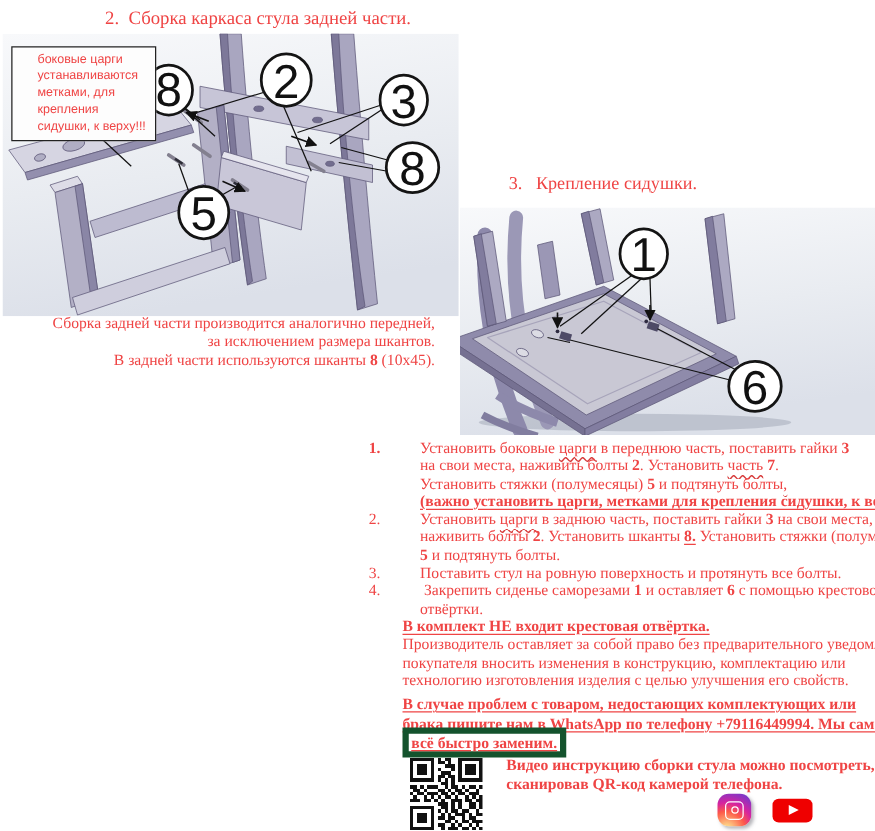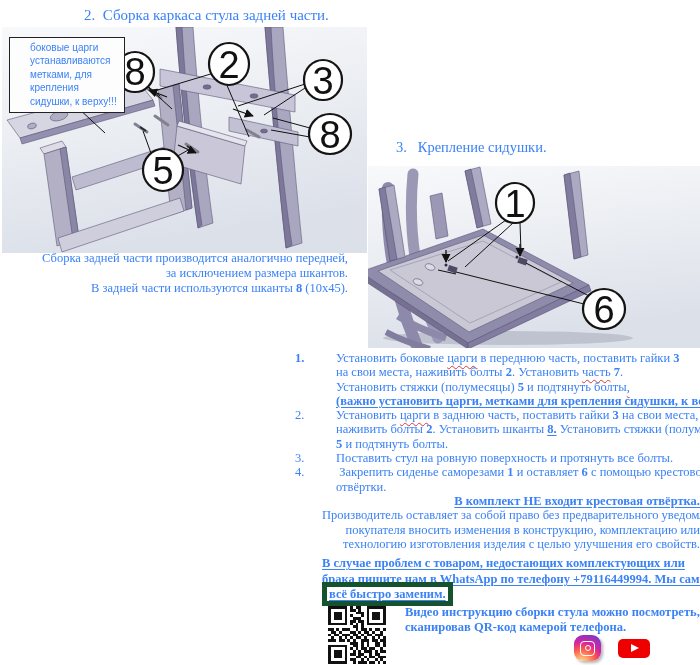--- a/index.html
+++ b/index.html
@@ -1,32 +1,32 @@
 <!DOCTYPE html>
 <html><head>
 <meta charset="utf-8">
 <style>
   html,body{margin:0;padding:0;background:#fff;}
   #canvas{position:relative;width:700px;height:665px;background:#ffffff;overflow:hidden;
-          font-family:"Liberation Serif",serif;color:#3b82f6;}
+          font-family:"Liberation Serif",serif;color:#ef4444;}
   .abs{position:absolute;}
   .h1{font-size:15px;white-space:pre;}
   .h2{font-size:14.5px;white-space:pre;}
   .tline{white-space:pre;}
   .b{font-weight:bold;}
   .u{text-decoration:underline;text-underline-offset:2px;}
   .b.u{text-decoration:underline;text-decoration-thickness:1.3px;}
   .sq{text-decoration:underline wavy #d73a3a;text-decoration-thickness:1px;text-underline-offset:2.5px;}
   .boxed{border:5px solid #14532d;padding:0 2px;}
   #caption{left:0;top:251px;width:348px;text-align:right;font-size:12.5px;line-height:15px;}
   #steps{left:293px;top:351px;width:407px;font-size:12.5px;line-height:14.3px;}
   .step{position:relative;}
   .step-num{position:absolute;left:2px;top:0;}
   .step-body{margin-left:43px;}
-  .cont-lines{margin-left:29px;text-align:right;}
+  .cont-lines{margin-left:29px;}
   #contact{left:322px;top:556px;width:378px;font-size:12.5px;line-height:15.5px;}
   #qr-text{left:405px;top:605px;font-size:12.5px;line-height:14.5px;}
   #note-box{left:9px;top:37px;width:90px;border:1.5px solid #222;background:#fdfdfd;
             padding:3px 4px 4px 20px;font-family:Liberation Sans, sans-serif;
             font-size:10px;line-height:13.4px;z-index:3;}
   svg{display:block;}
   svg text.callout-num{font-family:"Liberation Sans",sans-serif;font-size:38px;fill:#111;
             text-anchor:middle;}
   .diagram{position:absolute;}
   
@@ -138,21 +138,21 @@
     <text class="callout-num" x="328" y="121">8</text>
     <text class="callout-num" x="161" y="157">5</text>
   </svg>
 
   <div id="caption" class="abs">
       <div class="tline"><span>Сборка задней части производится аналогично передней,</span></div>
       <div class="tline"><span>за исключением размера шкантов.</span></div>
       <div class="tline"><span>В задней части используются шканты </span><span class="b">8</span><span> (10x45).</span></div>
     </div>
 
-  <div class="abs h2" style="left:396px;top:139px;">3.   Крепление сидушки.</div>
+  <div class="abs h2" style="left:407px;top:139px;">3.   Крепление сидушки.</div>
 
   <svg class="diagram" style="left:368px;top:166px;" width="332" height="182" viewBox="0 0 332 182">
     <defs>
       <linearGradient id="g2" x1="0" y1="0" x2="0.25" y2="1">
         <stop offset="0" stop-color="#f8f9fb"></stop>
           <stop offset="0.55" stop-color="#e9ecf1"></stop>
           <stop offset="1" stop-color="#dce0e9"></stop>
       </linearGradient>
       <marker id="arr2" viewBox="0 0 10 10" refX="9" refY="5" markerWidth="7" markerHeight="7" orient="auto-start-reverse">
         <path d="M0 0L10 5L0 10z" fill="#111"></path>

